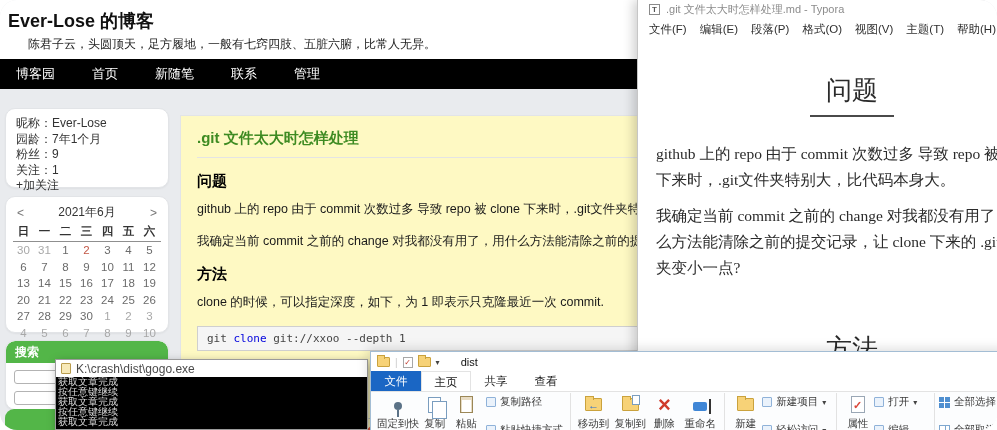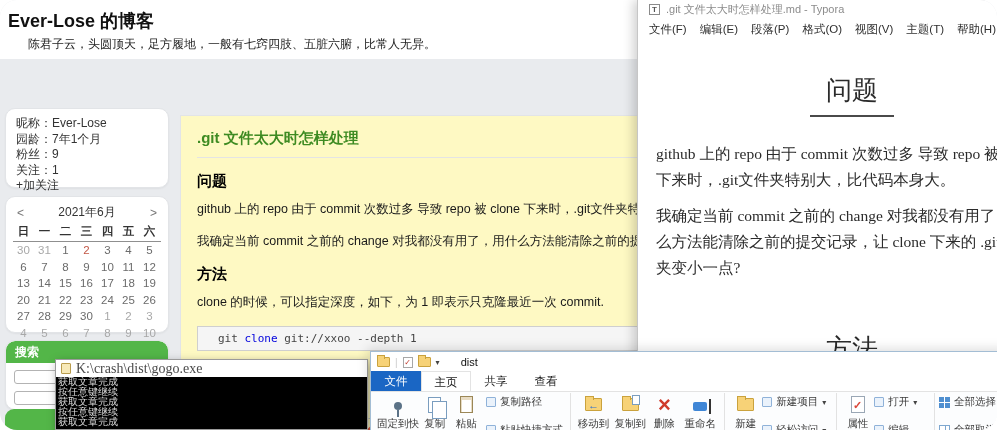--- a/index.html
+++ b/index.html
@@ -36,21 +36,21 @@
                font-size:12px; font-weight:bold; line-height:22px; padding-left:9px; }
   .search-input { width:142px; height:14px; border:1px solid #b3b3b3; border-radius:3px; margin:7px 0 0 8px; background:#fff; }
   .widget2-bar { position:absolute; left:5px; top:409px; width:164px; height:21px; background:#53b648; border-radius:9px 9px 0 0; }
 
   .main-card { position:absolute; left:180px; top:115px; width:482px; height:325px; background:#fef9c3;
                border:1px solid #e2e4e7; padding:13px 16px; overflow:hidden; }
   .post-title { font-size:15px; font-weight:bold; color:#3e8b22; }
   .post-hr { border:none; border-top:1px solid #e4e4e4; margin:9px 0 14px; }
   .post-h2 { font-size:15px; font-weight:bold; color:#000; margin:6px 0 10px; }
   .post-p { font-size:12.5px; color:#1a1a1a; margin:0 0 15px; white-space:nowrap; overflow:hidden; }
-  .post-code { background:#f5f5f5; border:1px solid #cfcfcf; padding:5px 20px; margin:2px 0 16px;
+  .post-code { background:#f5f5f5; border:1px solid #cfcfcf; padding:5px 9px; margin:2px 0 16px;
                font-family:"DejaVu Sans Mono", monospace; font-size:11px; color:#444; white-space:nowrap; }
   .post-code .kw { color:#0000dd; }
   .post-cat { font-size:12.5px; color:#333; margin-bottom:9px; }
   .post-cat a { color:#333; font-weight:bold; text-decoration:underline; }
   .post-tag { font-size:12px; color:#8a8a8a; margin-bottom:8px; }
   .post-tag a { color:#555; text-decoration:underline; }
   .vote-box { margin-left:-3px; width:372px; height:70px; border:1px dashed #c3c3c3; position:relative; }
   .pill { position:absolute; top:6px; height:22px; border-radius:11px; }
   .pill-digg { left:13px; width:44px; background:#45a6ad; }
   .pill-bury { left:63px; width:34px; background:#d9553d; }
@@ -71,21 +71,21 @@
   .ty-h1 { display:inline-block; font-size:26px; font-weight:normal; border-bottom:2px solid #4a4a4a;
            padding:0 16px 7px; margin:33px 0 14px; }
   .ty-h1.second { margin-top:40px; }
   .ty-p { font-size:15.5px; line-height:26px; width:392px; margin:10px 0; }
 
   
   .console { position:absolute; left:55px; top:359px; width:313px; height:71px; z-index:20;
              border:1px solid #9b9b9b; box-shadow:2px 3px 9px rgba(0,0,0,.35); background:#000; }
   .con-titlebar { height:17px; background:#fff; display:flex; align-items:center; gap:5px; padding-left:5px; }
   .con-icon { width:10px; height:11px; background:#f7e9b8; border:1px solid #b99c4e; border-radius:1px; }
-  .con-title { font-size:14px; color:#4a4a4a;font-family:Liberation Serif, serif; }
+  .con-title { font-size:12px; color:#4a4a4a; }
   .con-body { padding-left:2px; }
   .console-line { display:block; font-size:10px; line-height:10px; color:#dcdcdc; white-space:nowrap; }
 
   
   .explorer { position:absolute; left:370px; top:351px; width:640px; height:80px; background:#fff; z-index:30;
               border:1px solid #a3bdd4; box-shadow:-3px -3px 10px rgba(0,0,0,.12); }
   .ex-titlebar { height:20px; display:flex; align-items:center; gap:5px; padding-left:6px; }
   .ico-folder { width:13px; height:10px; background:#f7d277; border:1px solid #caa23d; border-radius:1px; position:relative; }
   .ico-folder::before { content:""; position:absolute; left:-1px; top:-3px; width:6px; height:3px;
                         background:#f7d277; border:1px solid #caa23d; border-bottom:none; }
@@ -137,20 +137,27 @@
 </head>
 <body>
 
 <div id="screen">
 
   <div class="blog-header">
     <div class="blog-title">Ever-Lose 的博客</div>
     <div class="blog-subtitle">陈君子云，头圆顶天，足方履地，一般有七窍四肢、五脏六腑，比常人无异。</div>
   </div>
 
+  <div class="blog-nav">
+    <a href="#">博客园</a>
+    <a href="#">首页</a>
+    <a href="#">新随笔</a>
+    <a href="#">联系</a>
+    <a href="#">管理</a>
+  </div>
 
   <div class="side-card profile-card">
     <div><span>昵称：</span><span>Ever-Lose</span></div>
     <div><span>园龄：</span><span>7年1个月</span></div>
     <div><span>粉丝：</span><a href="#">9</a></div>
     <div><span>关注：</span><a href="#">1</a></div>
     <div><a href="#">+加关注</a></div>
   </div>
 
   <div class="side-card calendar-card">

